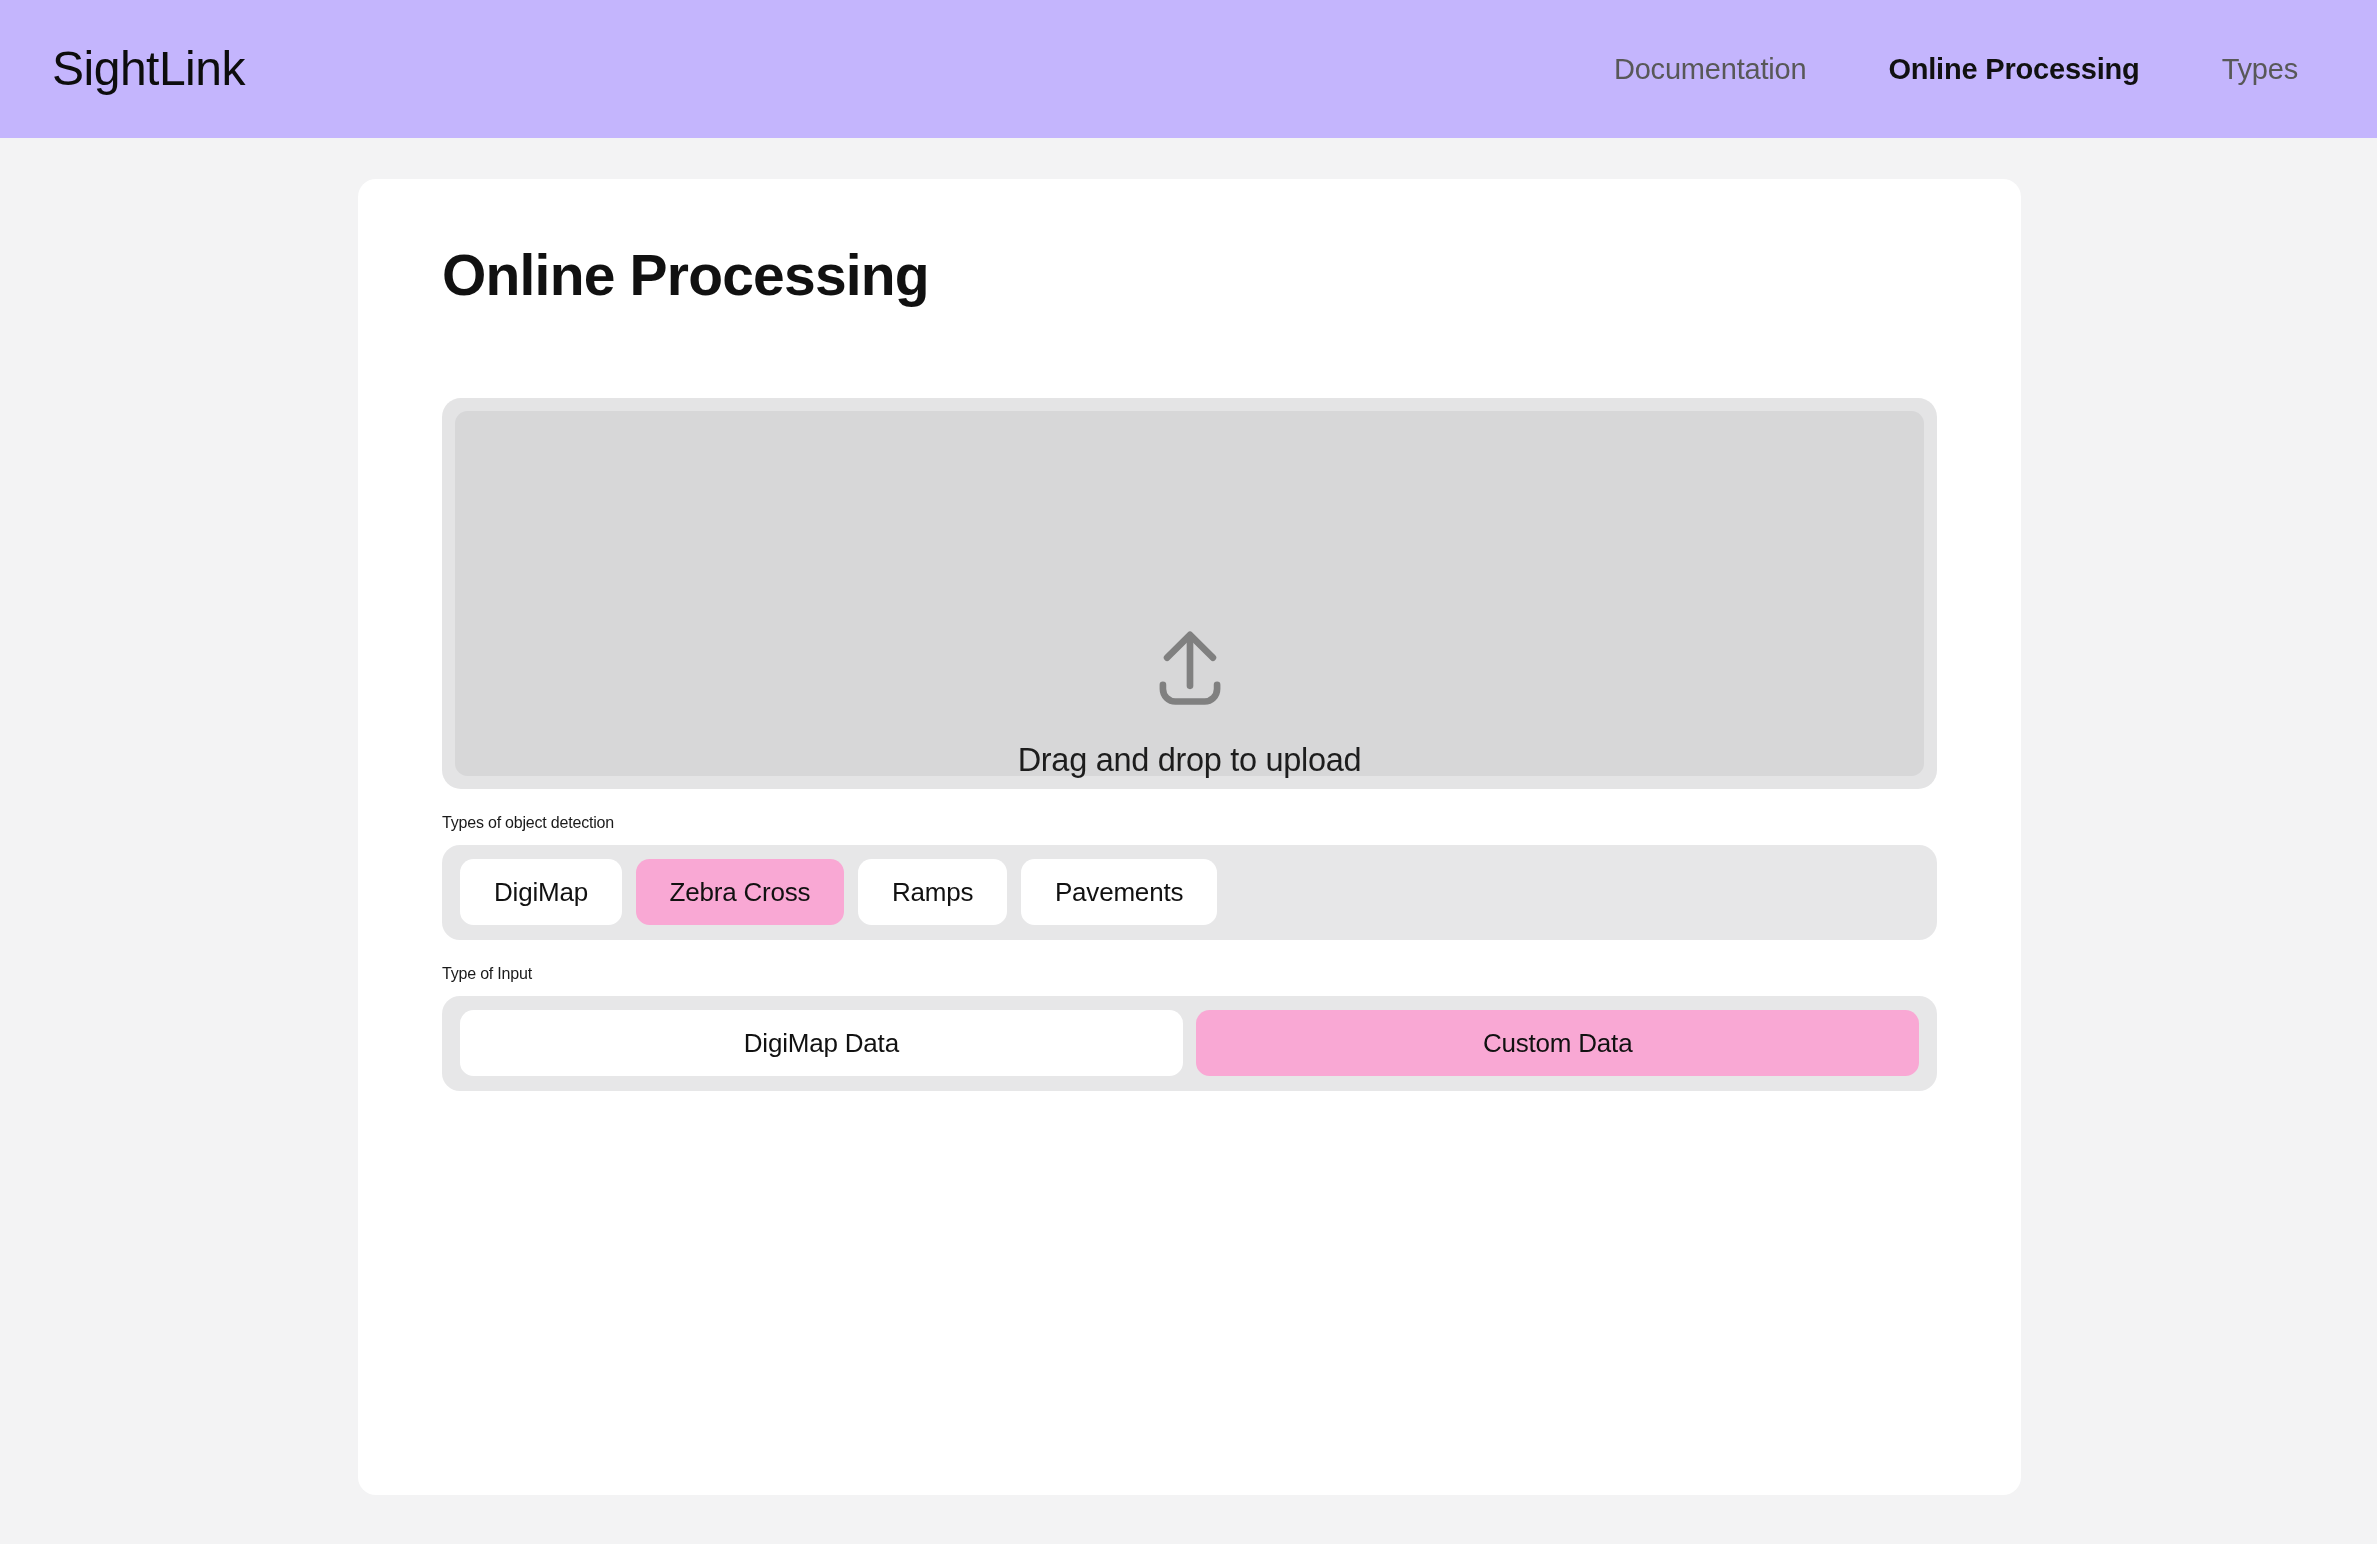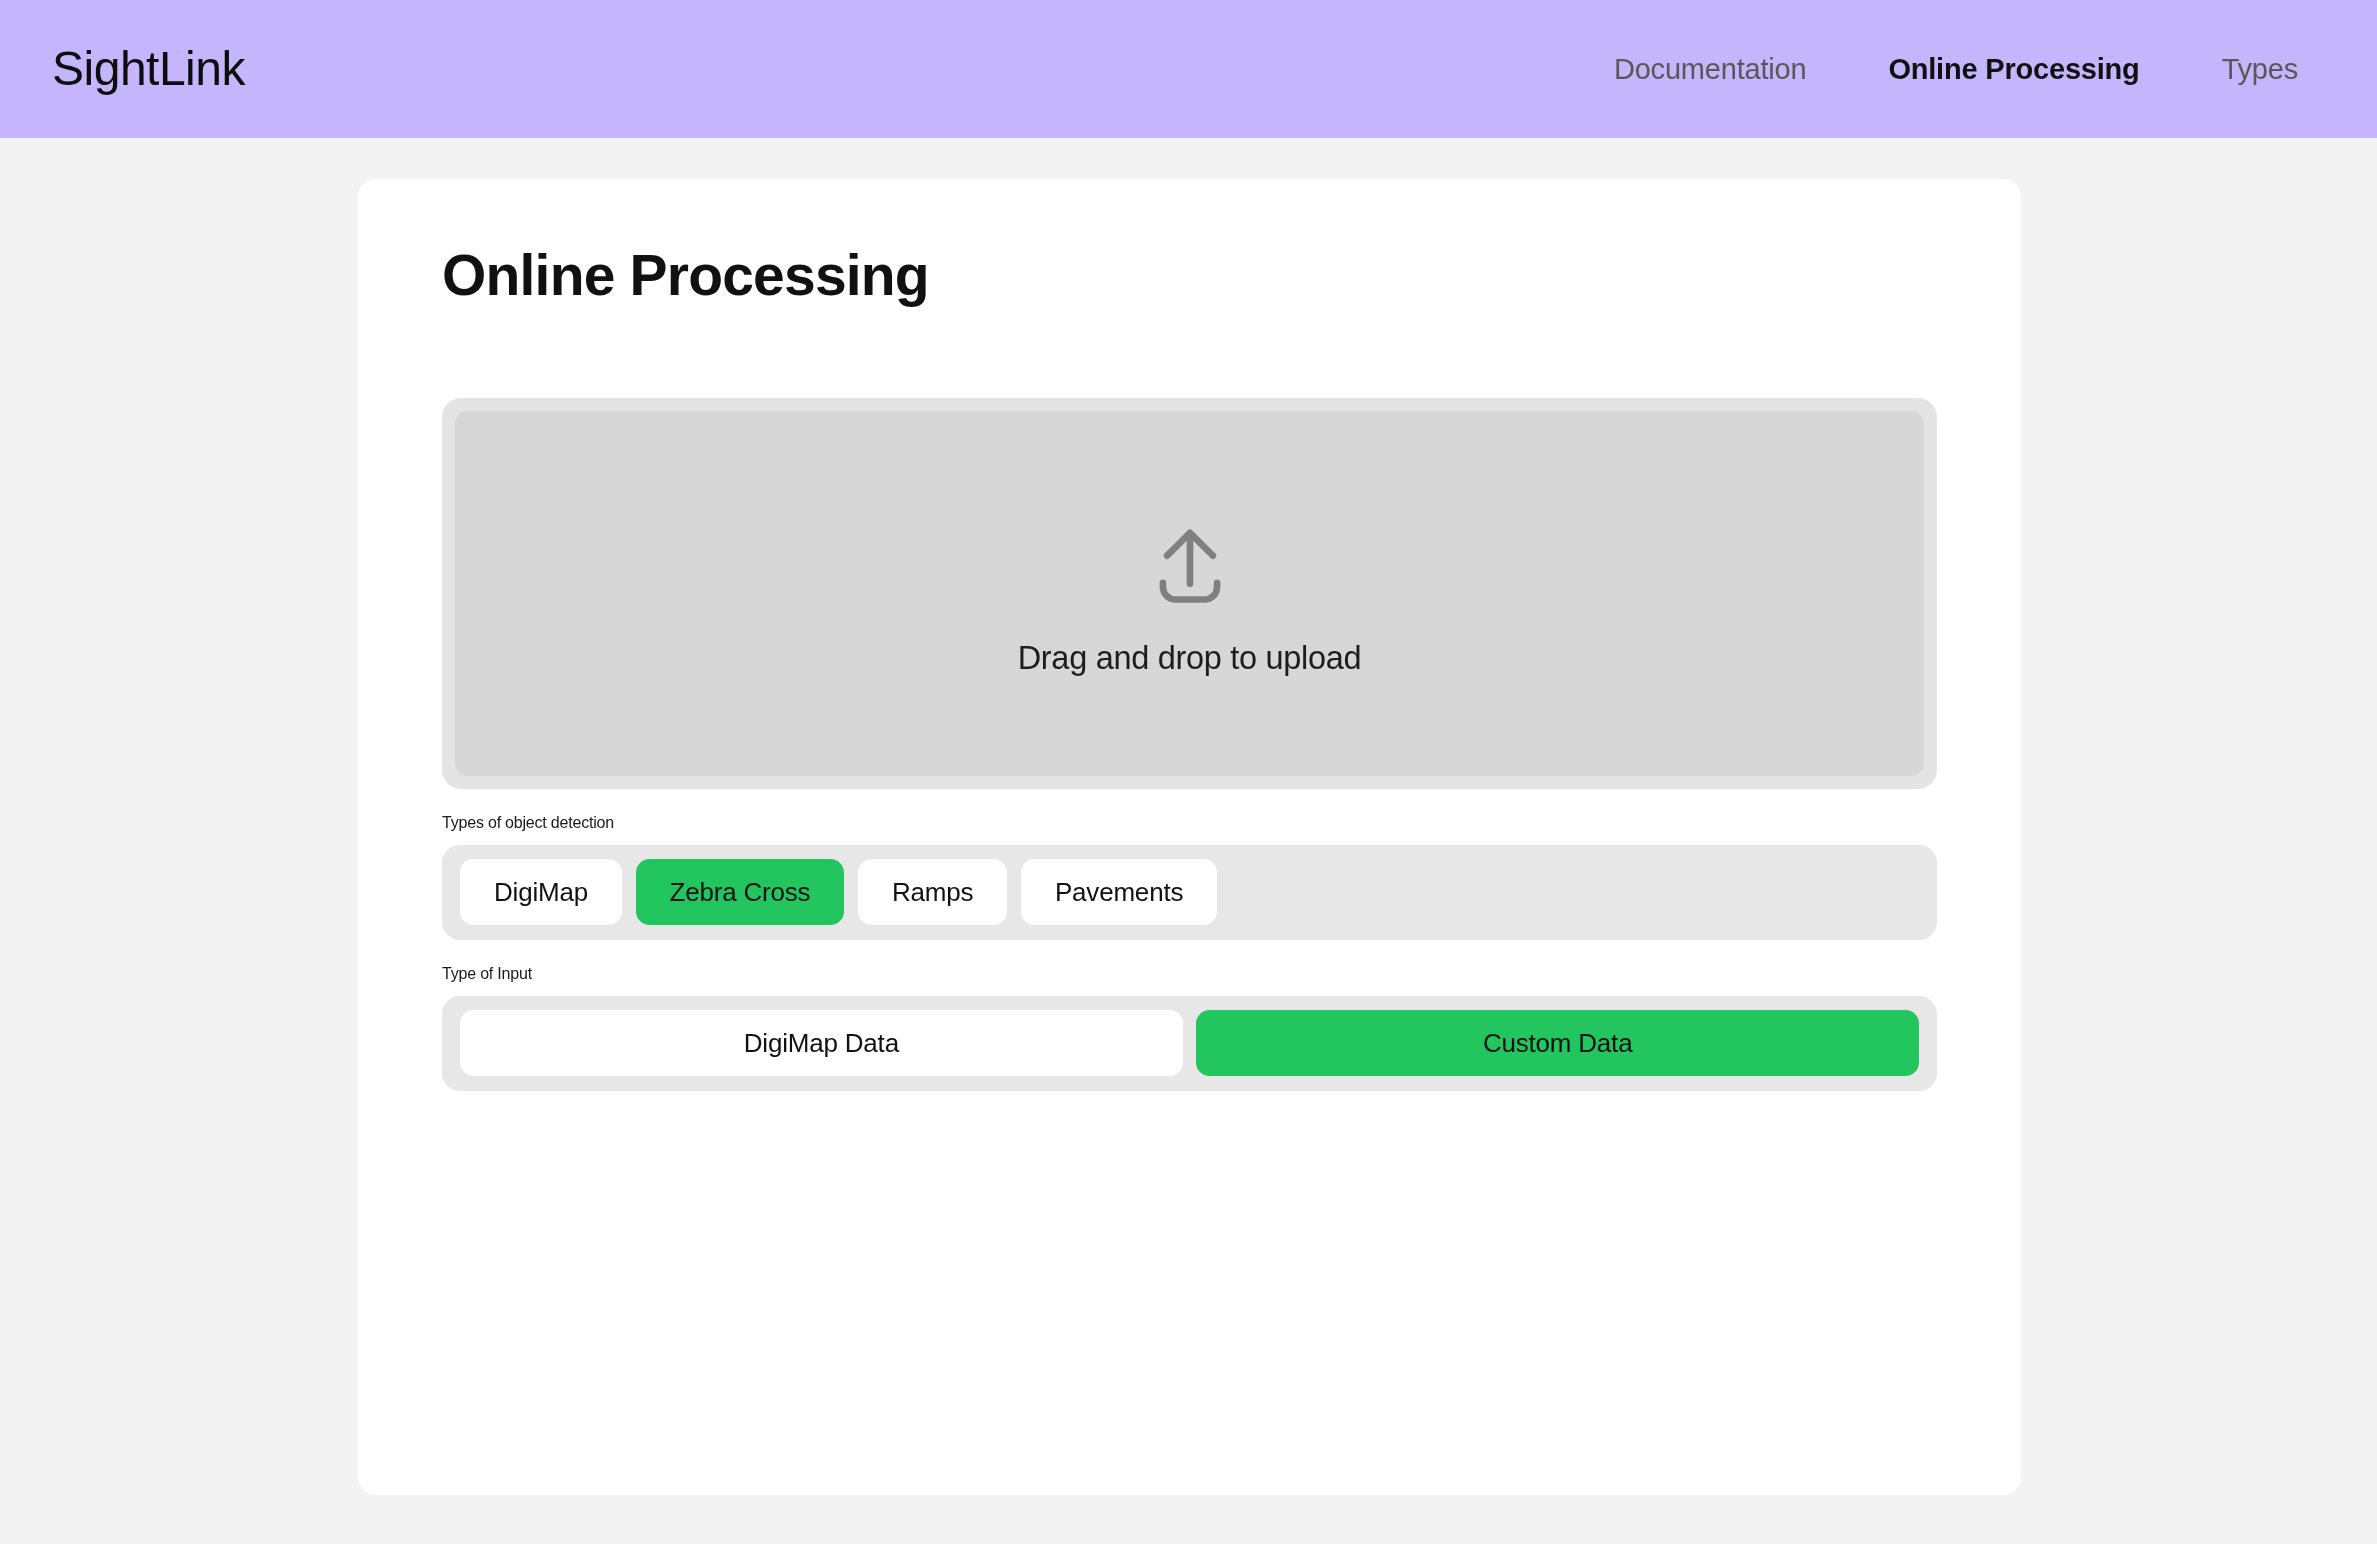--- a/index.html
+++ b/index.html
@@ -71,21 +71,21 @@
     width:1495px; height:391px;
     background:#e4e4e5;
     border-radius:19px;
     padding:12.6px;
   }
   .dropzone-inner{
     width:100%; height:100%;
     background:#d7d7d8;
     border-radius:12.6px;
     display:flex; flex-direction:column;
-    align-items:center; justify-content:center;
+    align-items:center; justify-content:flex-end;
     gap:29px;
   }
   .upload-icon{
     width:100px; height:100px;
     display:block;
   }
   .dropzone-label{
     font-size:32.5px;
     color:#1d1d1d;
     font-weight:400;
@@ -125,21 +125,21 @@
     font-size:26px;
     color:#111111;
     font-weight:400;
     letter-spacing:-0.2px;
     border:none;
     cursor:pointer;
     white-space:nowrap;
     font-family:"Liberation Sans", sans-serif;
   }
   .segment.is-selected{
-    background:#22c55e;
+    background:#f9a8d4;
   }
 
   
   .action-row{ margin-top:71px; }
   .start-button{
     background:#f0f0f0;
     border:none;
     border-radius:15.7px;
     height:89px;
     padding:0 44px;

